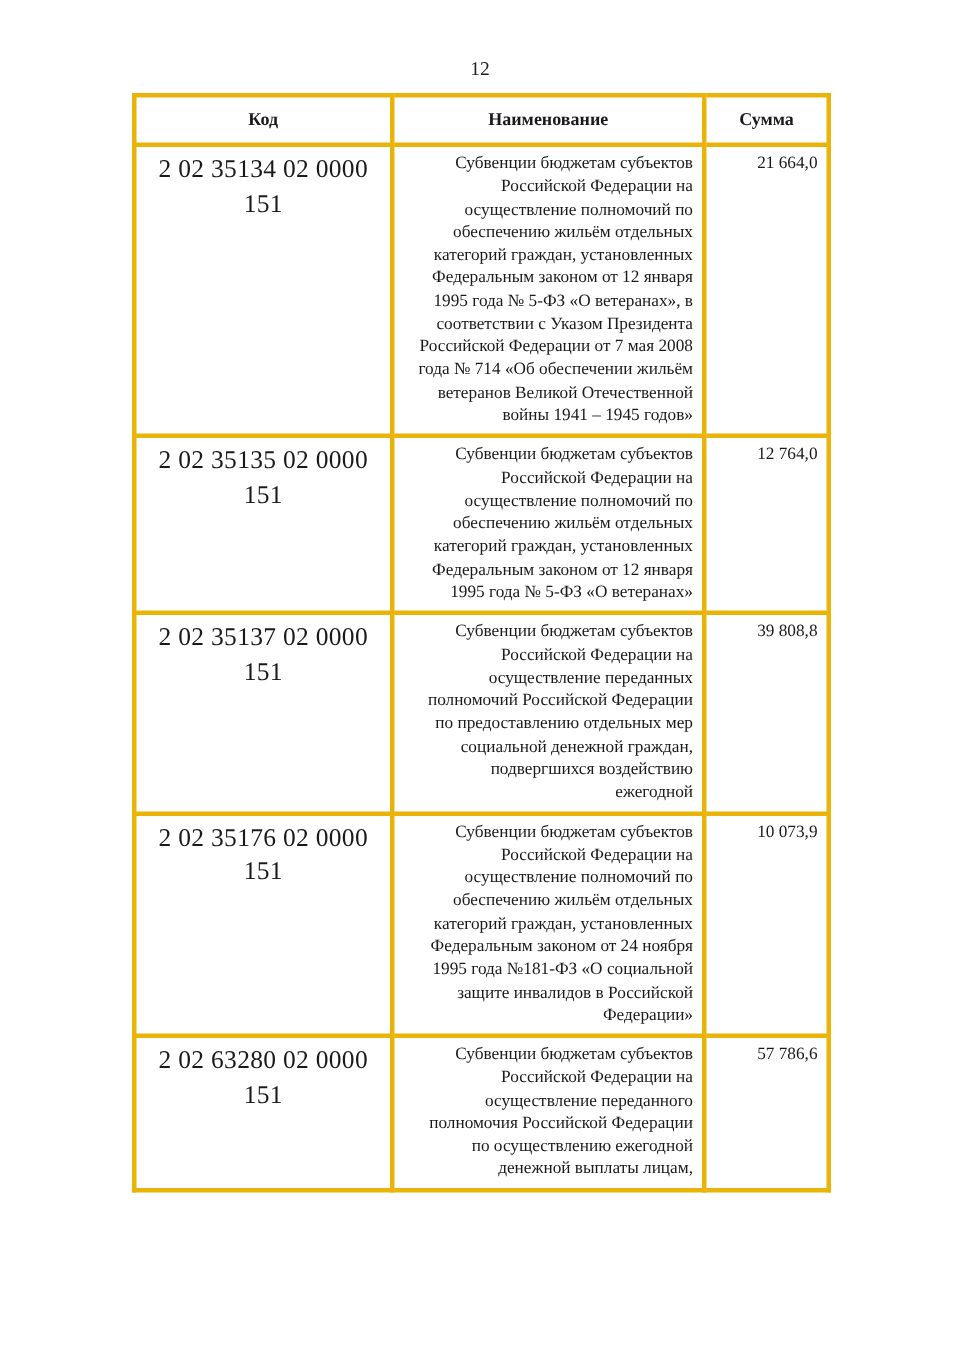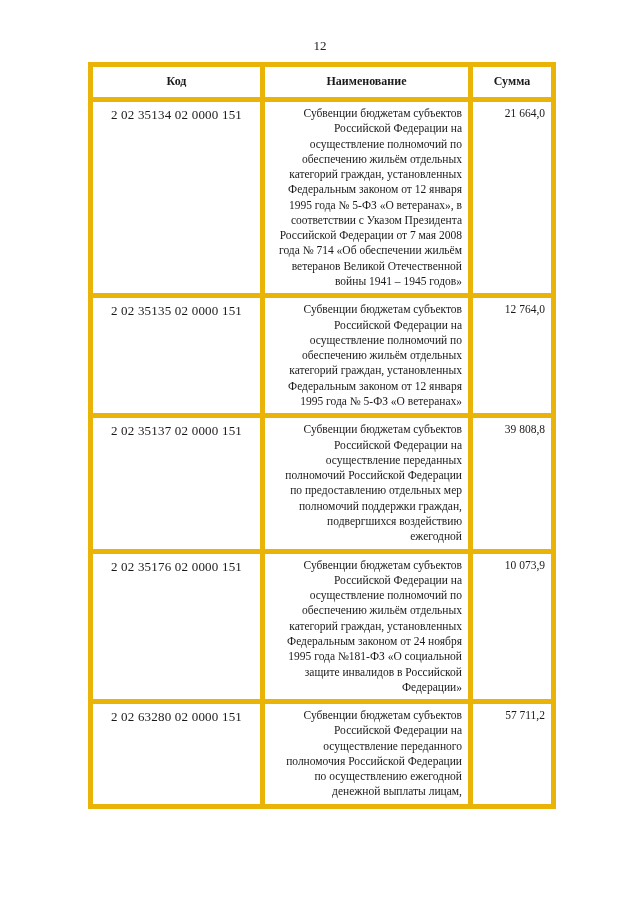--- a/index.html
+++ b/index.html
@@ -39,40 +39,40 @@
     width: 463px;
   }
   table.budget {
     border-collapse: collapse;
     width: 463px;
     table-layout: fixed;
     font-size: 11.5px;
   }
   table.budget th,
   table.budget td {
-    border: 5px solid #eab308;
+    border: 3px solid #eab308;
     vertical-align: top;
     padding: 4px 6px;
     line-height: 1.33;
   }
   table.budget thead th {
     text-align: center;
     font-weight: bold;
     vertical-align: middle;
     padding: 7px 4px;
     font-size: 12px;
   }
   col.c-code { width: 172px; }
   col.c-name { width: 208px; }
   col.c-sum  { width: 83px; }
 
   td.code {
     text-align: center;
     vertical-align: middle;
-    font-size: 13px;
+    font-size: 17px;
     letter-spacing: 0.2px;
   }
   td.name {
     text-align: right;
     font-size: 11.5px;
     hyphens: none;
   }
   td.sum {
     text-align: right;
     vertical-align: middle;
@@ -136,21 +136,21 @@
             <td class="sum">12 764,0</td>
           </tr>
           <tr>
             <td class="code">2 02 35137 02 0000 151</td>
             <td class="name">
               <span class="name-line">Субвенции бюджетам субъектов</span>
               <span class="name-line">Российской Федерации на</span>
               <span class="name-line">осуществление переданных</span>
               <span class="name-line">полномочий Российской Федерации</span>
               <span class="name-line">по предоставлению отдельных мер</span>
-              <span class="name-line">полномочий поддержки граждан,</span>
+              <span class="name-line">социальной денежной граждан,</span>
               <span class="name-line">подвергшихся воздействию</span>
               <span class="name-line">ежегодной</span>
             </td>
             <td class="sum">39 808,8</td>
           </tr>
           <tr>
             <td class="code">2 02 35176 02 0000 151</td>
             <td class="name">
               <span class="name-line">Субвенции бюджетам субъектов</span>
               <span class="name-line">Российской Федерации на</span>
@@ -167,19 +167,19 @@
           <tr>
             <td class="code">2 02 63280 02 0000 151</td>
             <td class="name">
               <span class="name-line">Субвенции бюджетам субъектов</span>
               <span class="name-line">Российской Федерации на</span>
               <span class="name-line">осуществление переданного</span>
               <span class="name-line">полномочия Российской Федерации</span>
               <span class="name-line">по осуществлению ежегодной</span>
               <span class="name-line">денежной выплаты лицам,</span>
             </td>
-            <td class="sum">57 711,2</td>
+            <td class="sum">57 786,6</td>
           </tr>
         </tbody>
     </table>
   </div>
 
 </div>
 
 </body></html>

